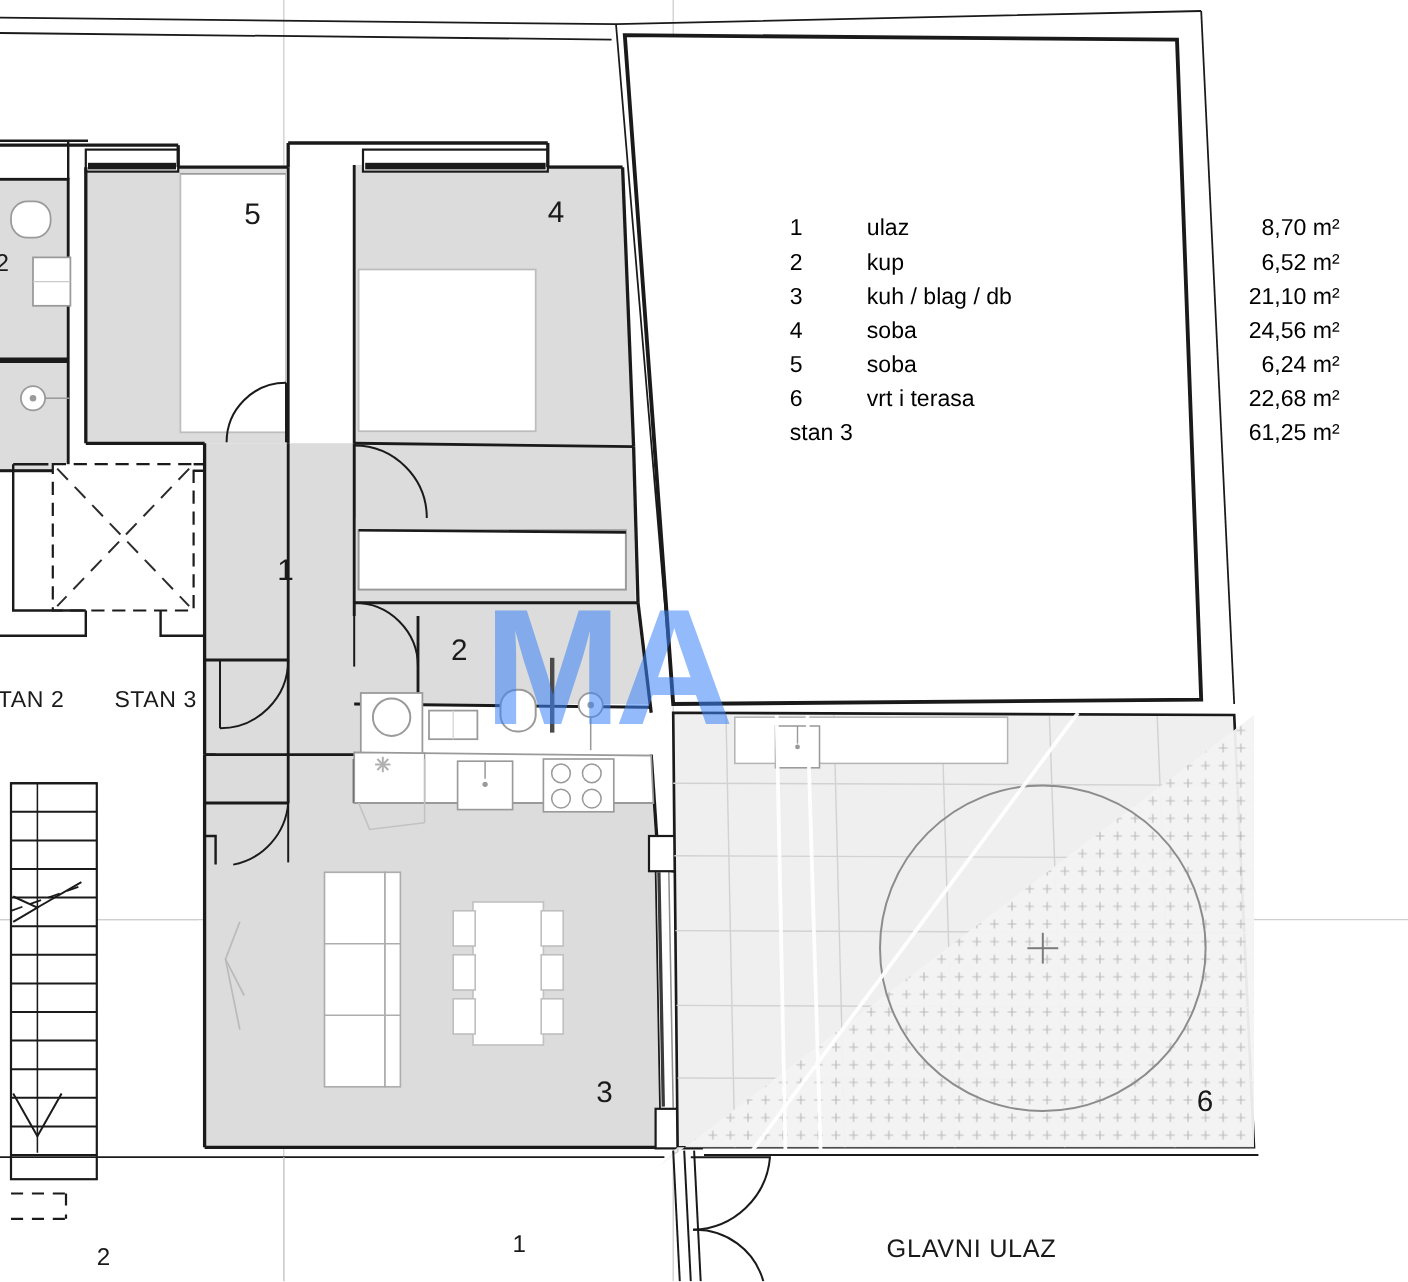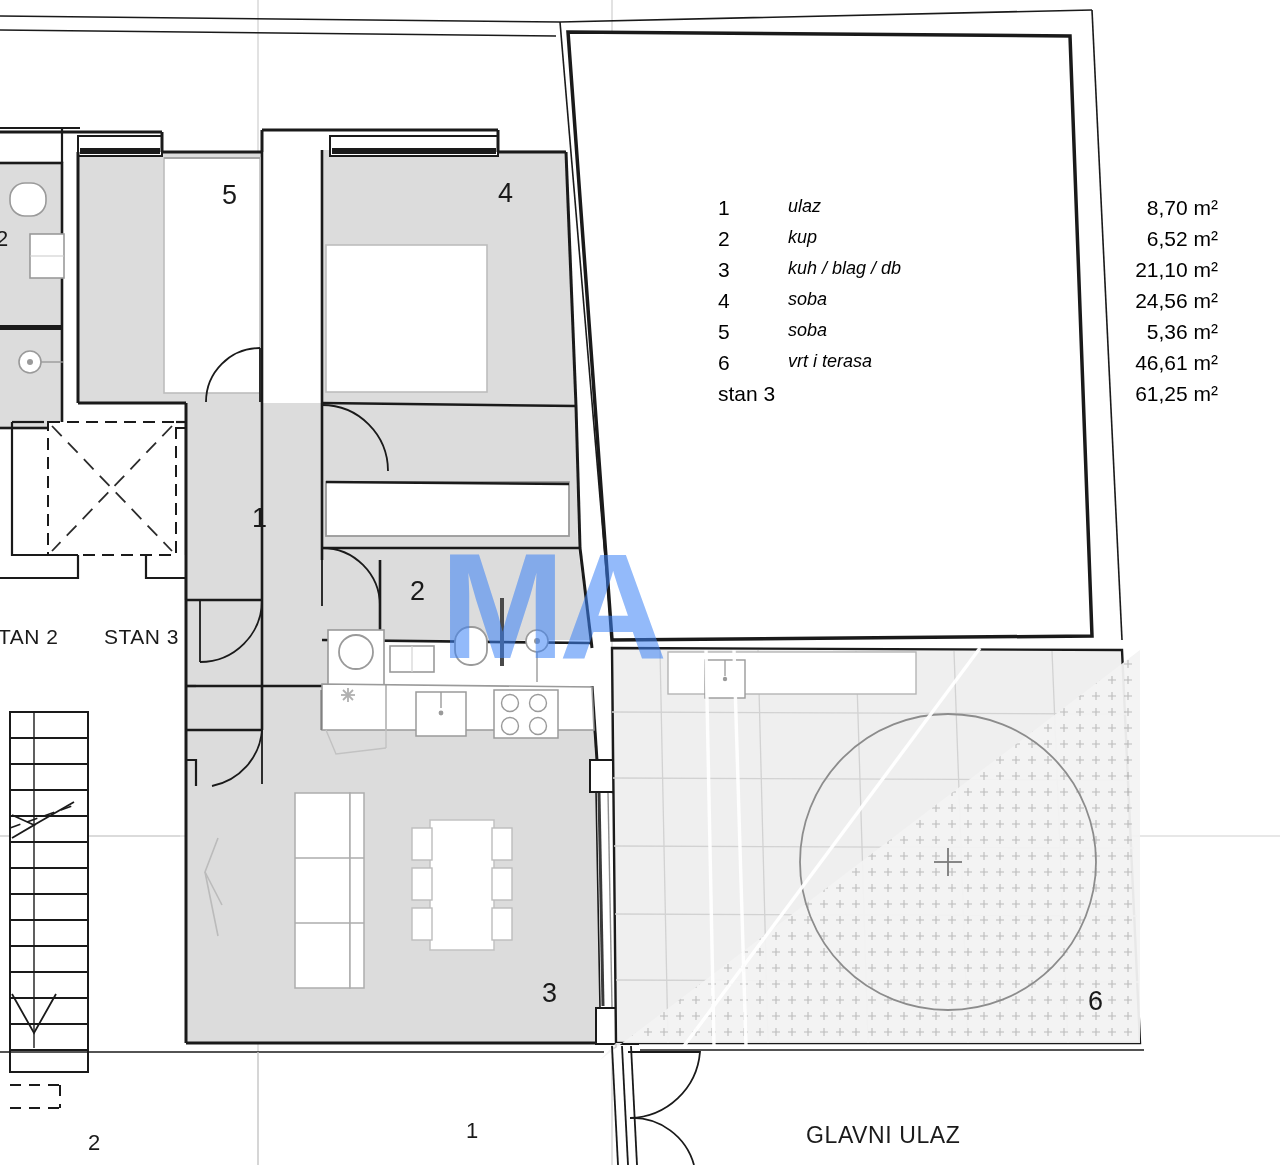--- a/index.html
+++ b/index.html
@@ -36,21 +36,21 @@
     opacity: 0.55;
     letter-spacing: -6px;
     pointer-events: none;
   }
   table.legend {
     position: absolute;
     border-collapse: collapse;
   }
   table.legend td { padding: 0; vertical-align: top; }
   td.lg-num  { width: 70px; font-size: 21px; }
-  td.lg-name { width: 340px; font-size: 18px; font-style: italic; }
+  td.lg-name { width: 340px; font-size: 21px; }
   td.lg-area { width: 90px; font-size: 21px; text-align: right; }
   table.legend tr { height: 31px; }
 </style>
 </head>
 <body>
 
 <div id="plan-root">
 
   <svg id="plan-svg" viewBox="0 0 1280 1165" width="1280" height="1165" xmlns="http://www.w3.org/2000/svg">
     <defs>
@@ -444,26 +444,26 @@
         <td class="lg-area">21,10 m²</td>
       </tr>
       <tr>
         <td class="lg-num">4</td>
         <td class="lg-name">soba</td>
         <td class="lg-area">24,56 m²</td>
       </tr>
       <tr>
         <td class="lg-num">5</td>
         <td class="lg-name">soba</td>
-        <td class="lg-area">5,36 m²</td>
+        <td class="lg-area">6,24 m²</td>
       </tr>
       <tr>
         <td class="lg-num">6</td>
         <td class="lg-name">vrt i terasa</td>
-        <td class="lg-area">46,61 m²</td>
+        <td class="lg-area">22,68 m²</td>
       </tr>
       <tr>
         <td class="lg-num" style="width:410px;" colspan="2">stan 3</td>
         <td class="lg-area">61,25 m²</td>
       </tr>
     </tbody>
   </table>
 
 </div>
 

